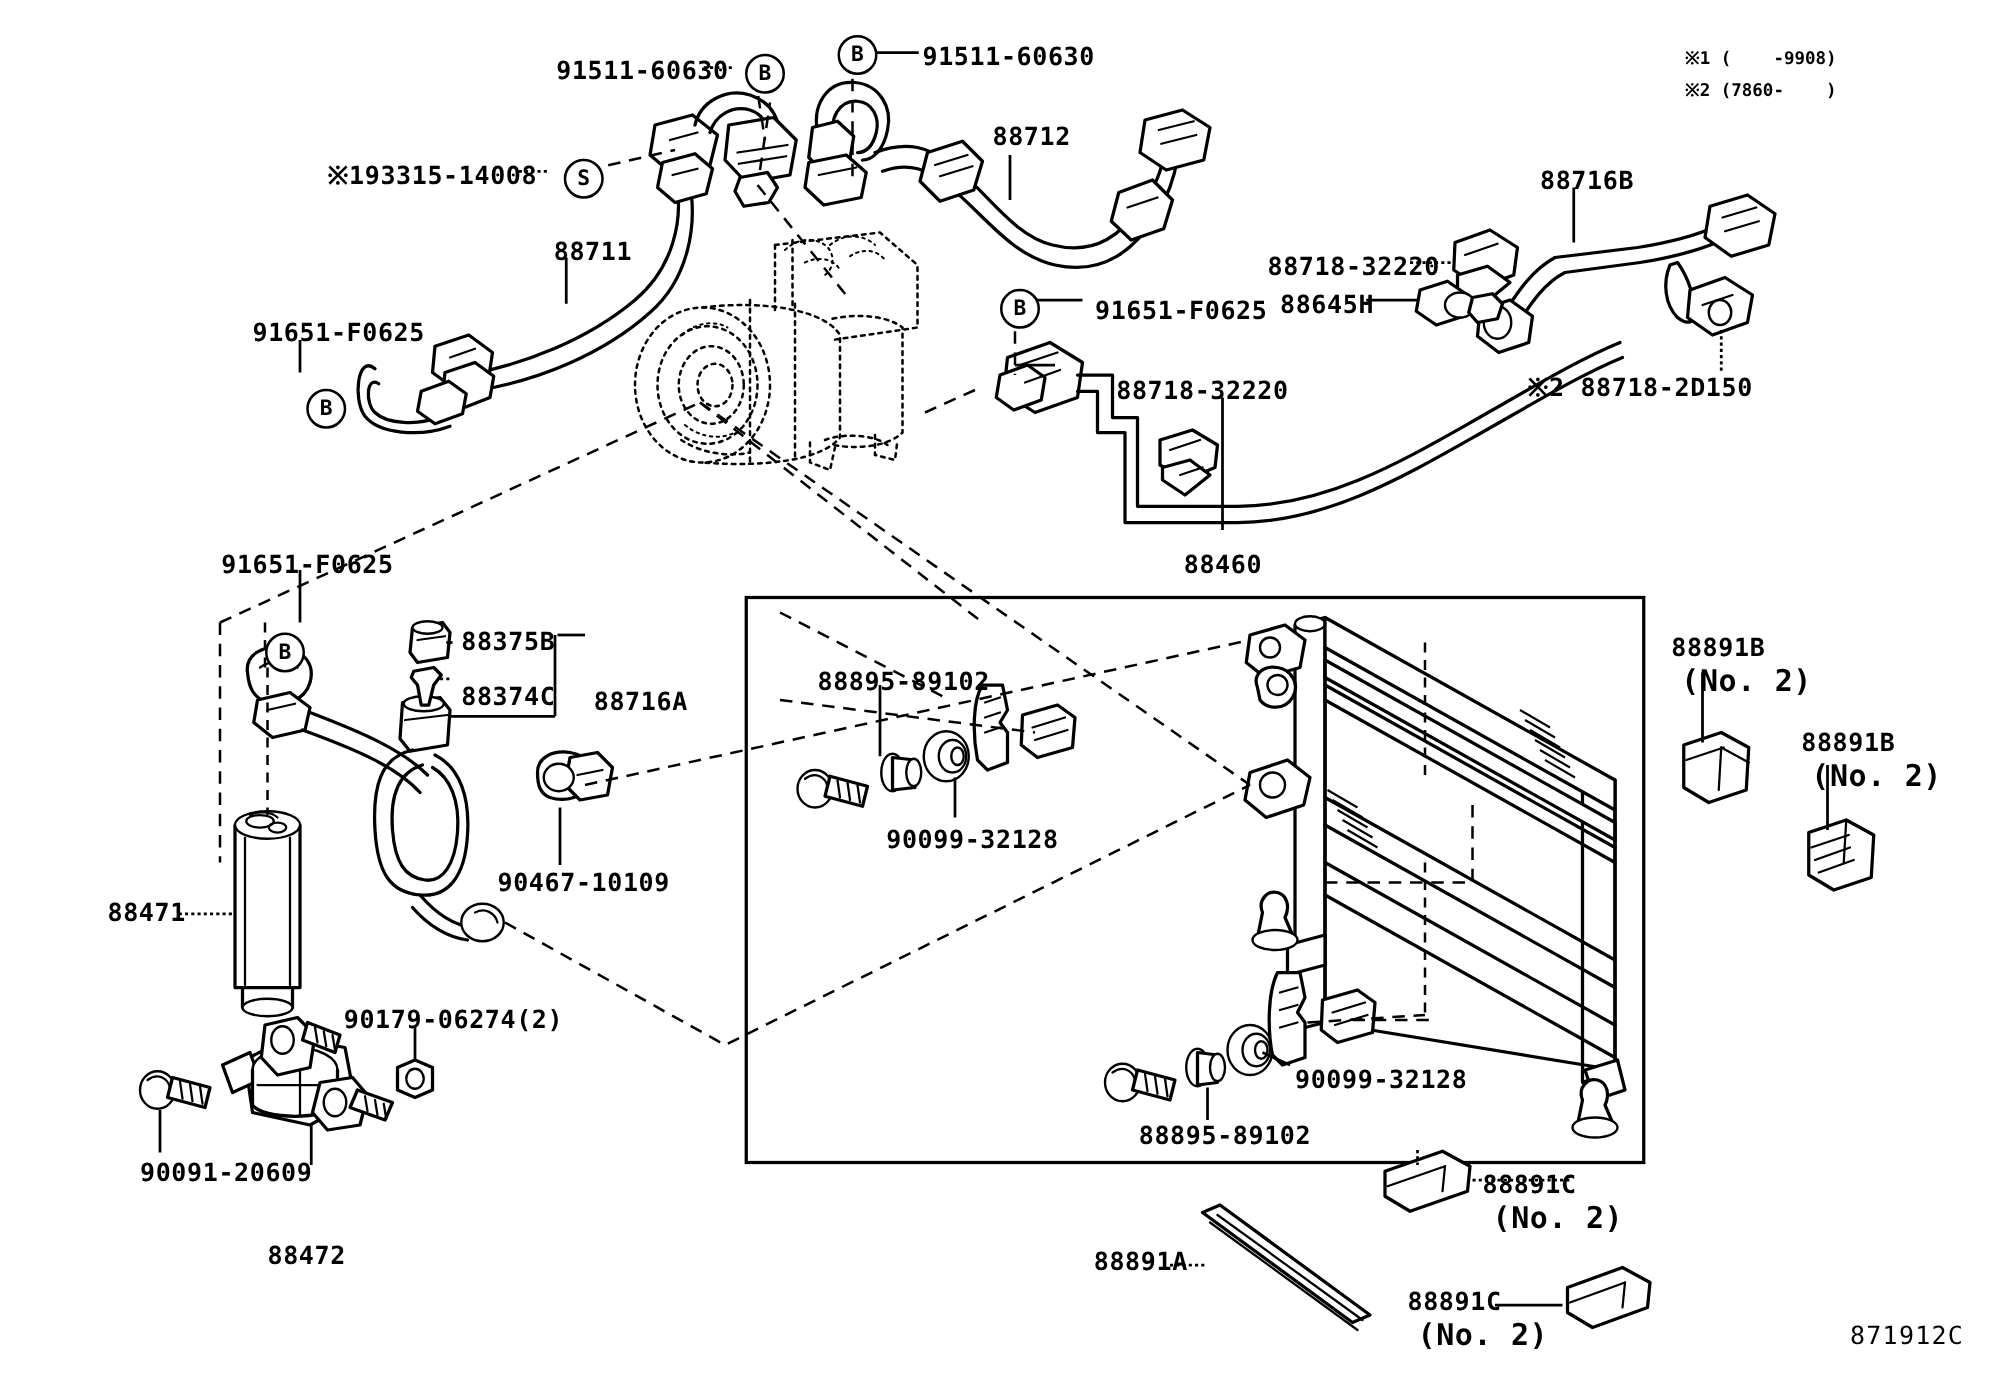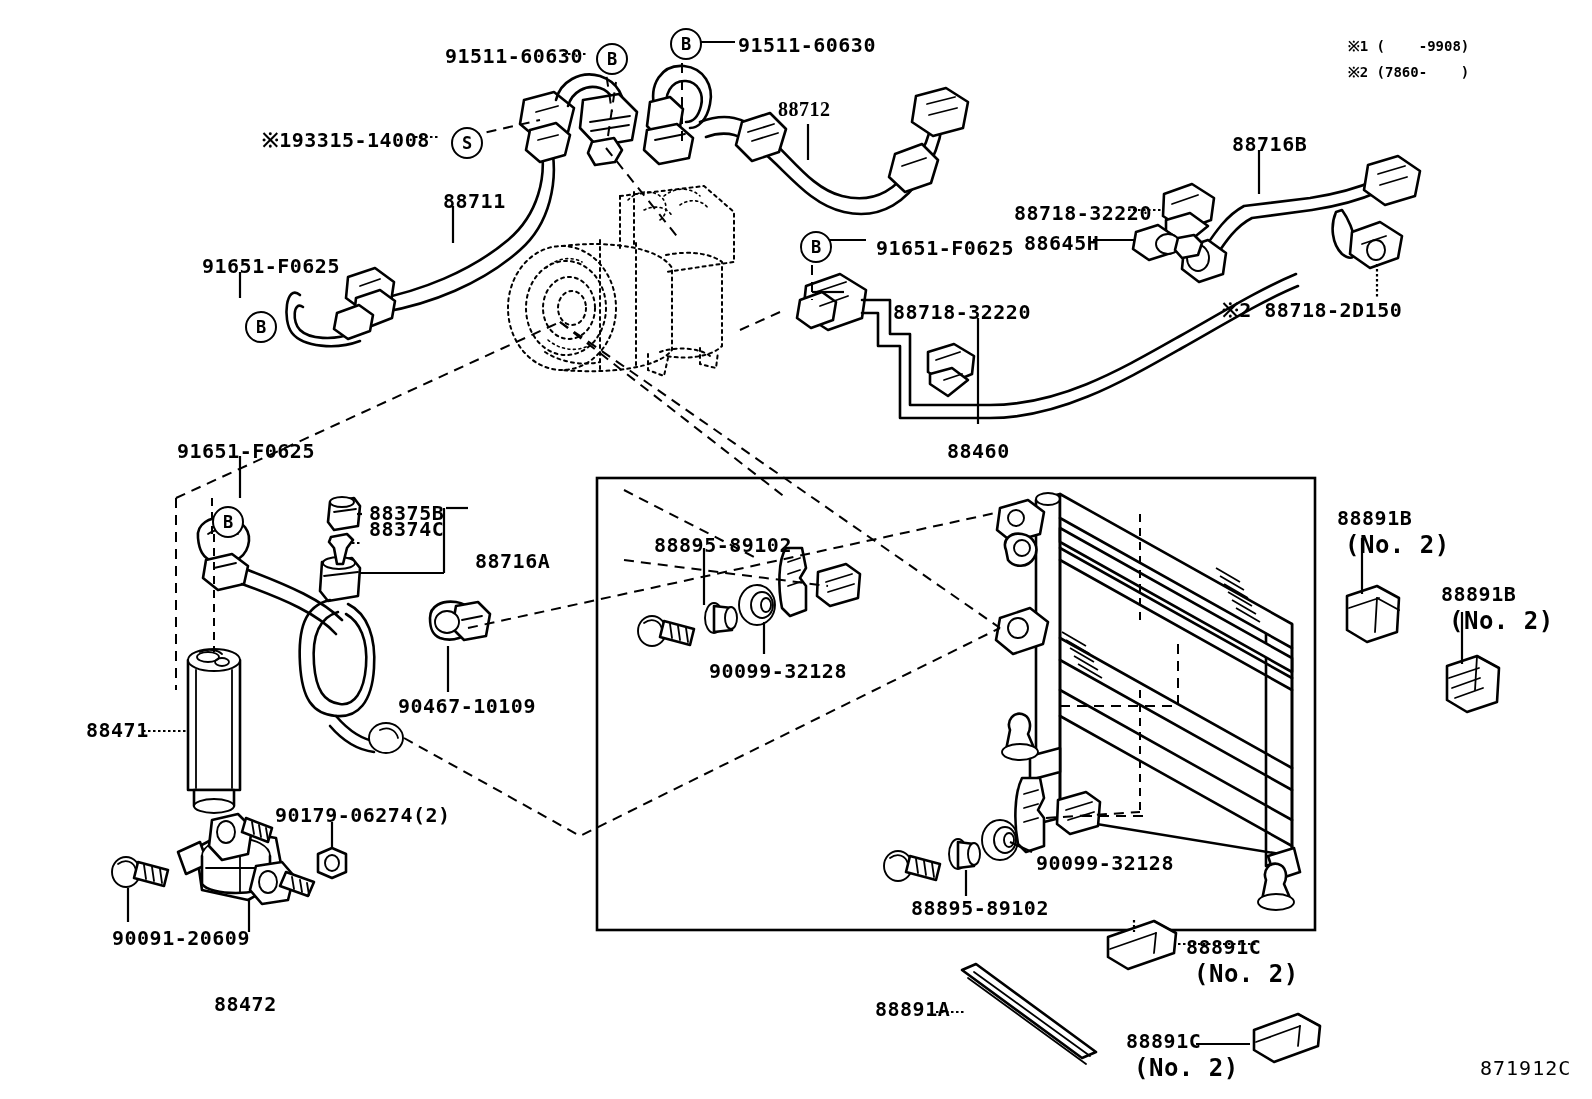--- a/index.html
+++ b/index.html
@@ -401,33 +401,33 @@
   </svg>
 
   <div class="note" style="left:1348px;top:36px;">※1 (    -9908)</div>
   <div class="note" style="left:1348px;top:62px;">※2 (7860-    )</div>
 
   <div class="lbl plain" style="left:1480px;top:1057px;font-weight:normal;">871912C</div>
 
   <div class="lbl" style="left:445px;top:45px;">91511-60630</div>
   <div class="lbl" style="left:738px;top:34px;">91511-60630</div>
   <div class="lbl" style="left:262px;top:129px;">※193315-14008</div>
-  <div class="lbl" style="left:778px;top:98px;font-family:Liberation Serif, serif;">88712</div>
+  <div class="lbl" style="left:794px;top:98px;">88712</div>
   <div class="lbl" style="left:443px;top:190px;">88711</div>
   <div class="lbl" style="left:202px;top:255px;">91651-F0625</div>
   <div class="lbl" style="left:876px;top:237px;">91651-F0625</div>
   <div class="lbl" style="left:1014px;top:202px;">88718-32220</div>
   <div class="lbl" style="left:1024px;top:232px;">88645H</div>
   <div class="lbl" style="left:1232px;top:133px;">88716B</div>
   <div class="lbl" style="left:1222px;top:299px;">※2 88718-2D150</div>
   <div class="lbl" style="left:893px;top:301px;">88718-32220</div>
   <div class="lbl" style="left:947px;top:440px;">88460</div>
   <div class="lbl" style="left:177px;top:440px;">91651-F0625</div>
   <div class="lbl" style="left:369px;top:502px;">88375B</div>
-  <div class="lbl" style="left:369px;top:518px;">88374C</div>
+  <div class="lbl" style="left:369px;top:546px;">88374C</div>
   <div class="lbl" style="left:475px;top:550px;">88716A</div>
   <div class="lbl" style="left:654px;top:534px;">88895-89102</div>
   <div class="lbl" style="left:709px;top:660px;">90099-32128</div>
   <div class="lbl" style="left:398px;top:695px;">90467-10109</div>
   <div class="lbl" style="left:86px;top:719px;">88471</div>
   <div class="lbl" style="left:275px;top:804px;">90179-06274(2)</div>
   <div class="lbl" style="left:68px;top:927px;margin-left:44px;">90091-20609</div>
   <div class="lbl" style="left:214px;top:993px;">88472</div>
   <div class="lbl" style="left:1036px;top:852px;">90099-32128</div>
   <div class="lbl" style="left:911px;top:897px;">88895-89102</div>

